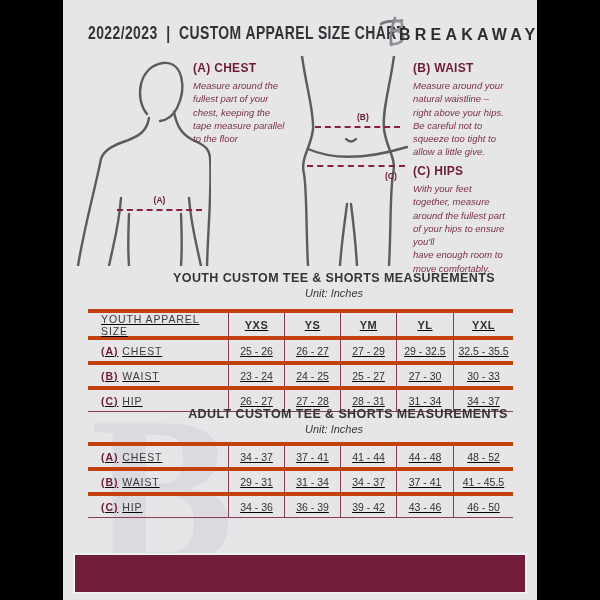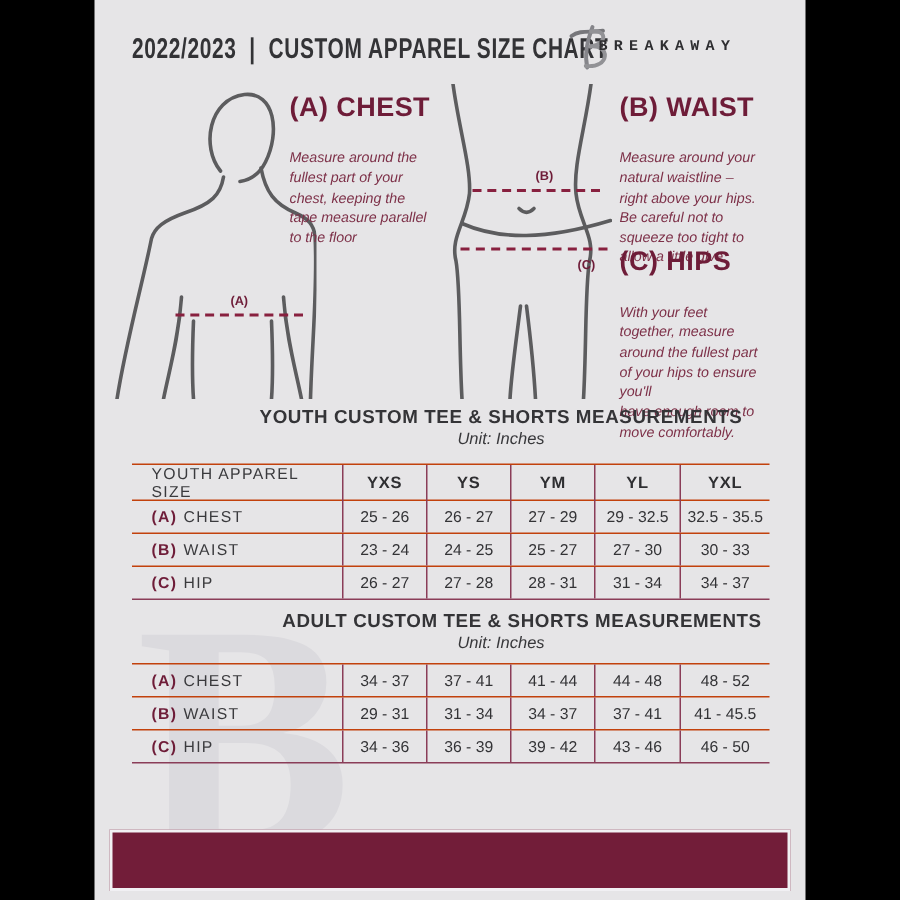--- a/index.html
+++ b/index.html
@@ -6,43 +6,43 @@
   body { font-family:"Liberation Sans", sans-serif; background:#000; }
   .stage { position:relative; width:600px; height:600px; background:#000; overflow:hidden; }
   .page  { position:absolute; left:63px; top:0; width:474px; height:600px;
            background:#e6e5e7; overflow:hidden; }
 
   
   .hdr-title { position:absolute; left:25px; top:22px; font-size:17px; font-weight:bold;
                color:#333336; white-space:pre; transform:scale(0.82,1.12); transform-origin:left top;
                letter-spacing:0.5px; }
   .logo { position:absolute; left:316px; top:14px; }
-  .brand { position:absolute; left:336px; top:26px; font-size:10px; font-weight:bold;
-           letter-spacing:4.2px; color:#2e2e31; white-space:pre;font-family:Liberation Mono, monospace; }
+  .brand { position:absolute; left:336px; top:26px; font-size:16px; font-weight:bold;
+           letter-spacing:4.2px; color:#2e2e31; white-space:pre; }
 
   
   .fig { position:absolute; }
   .guide-block { position:absolute; width:118px; }
-  .guide-h { font-size:18px; font-weight:bold; color:#6e1c38; letter-spacing:0.3px; }
-  .guide-p { margin-top:17px; font-size:9.5px; font-style:italic; color:#7d3048;
+  .guide-h { font-size:12px; font-weight:bold; color:#6e1c38; letter-spacing:0.3px; }
+  .guide-p { margin-top:4px; font-size:9.5px; font-style:italic; color:#7d3048;
              line-height:1.4; white-space:pre-line; }
   .dash { position:absolute; border-top:2.5px dashed #88203f; height:0; }
   .marker { position:absolute; font-size:8.5px; font-weight:bold; color:#6e1c38; }
   .marker.ctr { text-align:center; }
 
   
   .sec-h { position:absolute; left:0; width:542px; text-align:center; font-size:12.5px;
            font-weight:bold; color:#343437; letter-spacing:0.4px; }
   .sec-u { position:absolute; left:0; width:542px; text-align:center; font-size:11px;
            font-style:italic; color:#38383b; }
 
   
   .size-table { position:absolute; left:25px; width:425px; border-bottom:1px solid #8a3d58; }
   .trow { display:grid; grid-template-columns:140px 56px 56px 56px 57px 60px;
-          border-top:1px solid #c2410c; height:21px; }
+          border-top:4px solid #c2410c; height:21px;text-decoration:underline; }
   .trow.thead { height:23px; }
   .c { display:flex; align-items:center; justify-content:center; font-size:10.5px; color:#333336; }
   .c + .c { border-left:1px solid #8a3d58; }
   .c.lbl { justify-content:flex-start; padding-left:13px; letter-spacing:0.9px;
            font-size:10.5px; color:#3a3a3d; }
   .thead .c.sz { font-weight:bold; font-size:11px; color:#2f2f32; letter-spacing:0.5px; }
   .pfx { font-weight:bold; color:#6e1c38; margin-right:4px; }
 
   
   .watermark { position:absolute; left:28px; top:408px; font-family:"Liberation Serif", serif;

